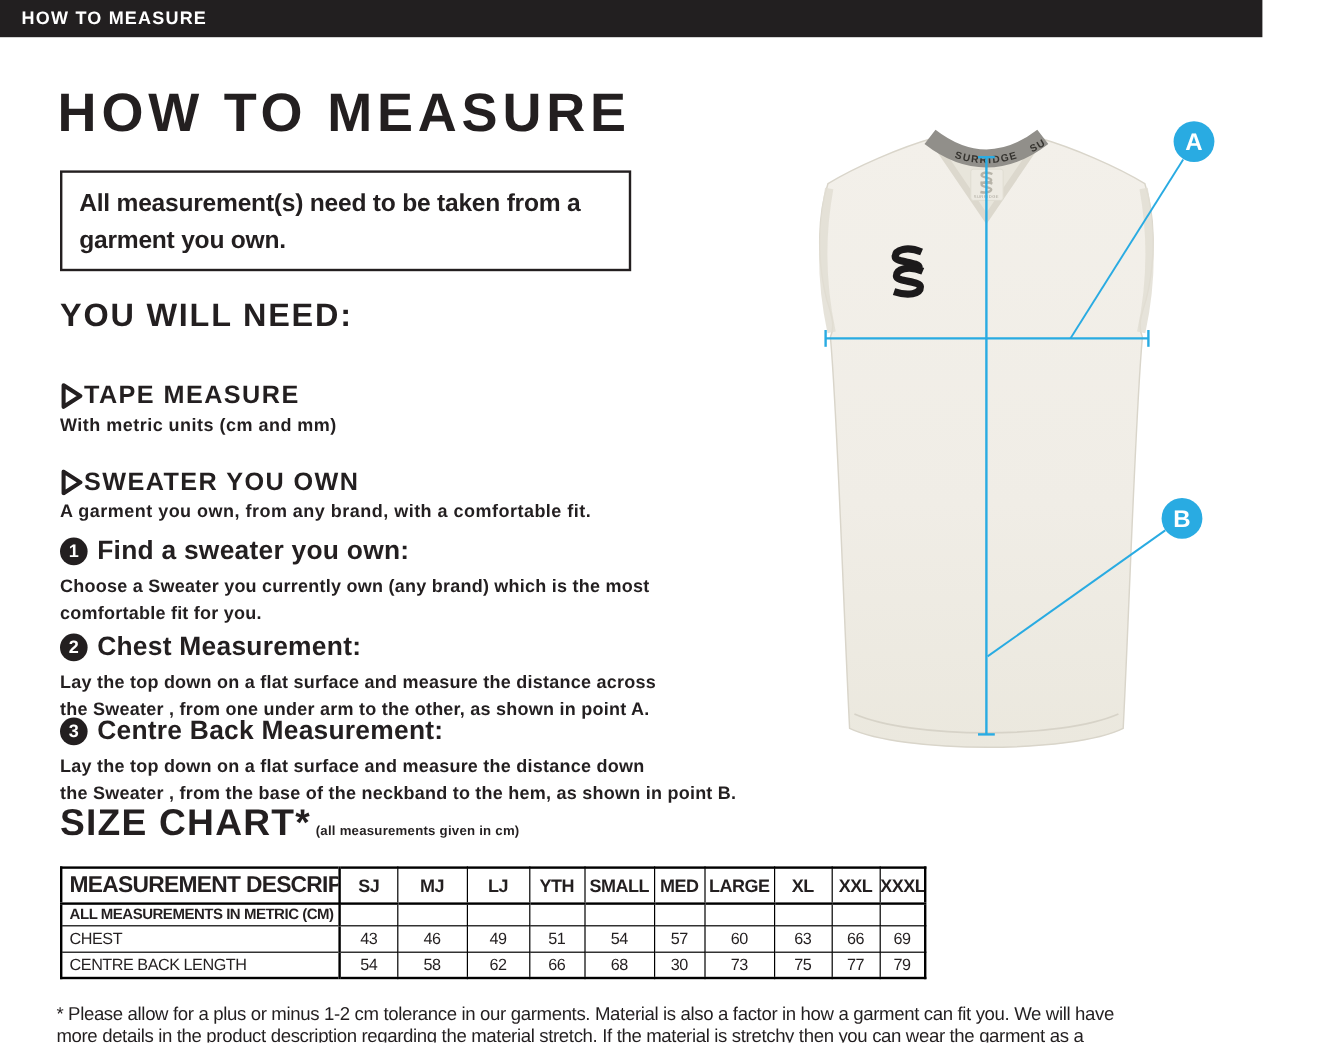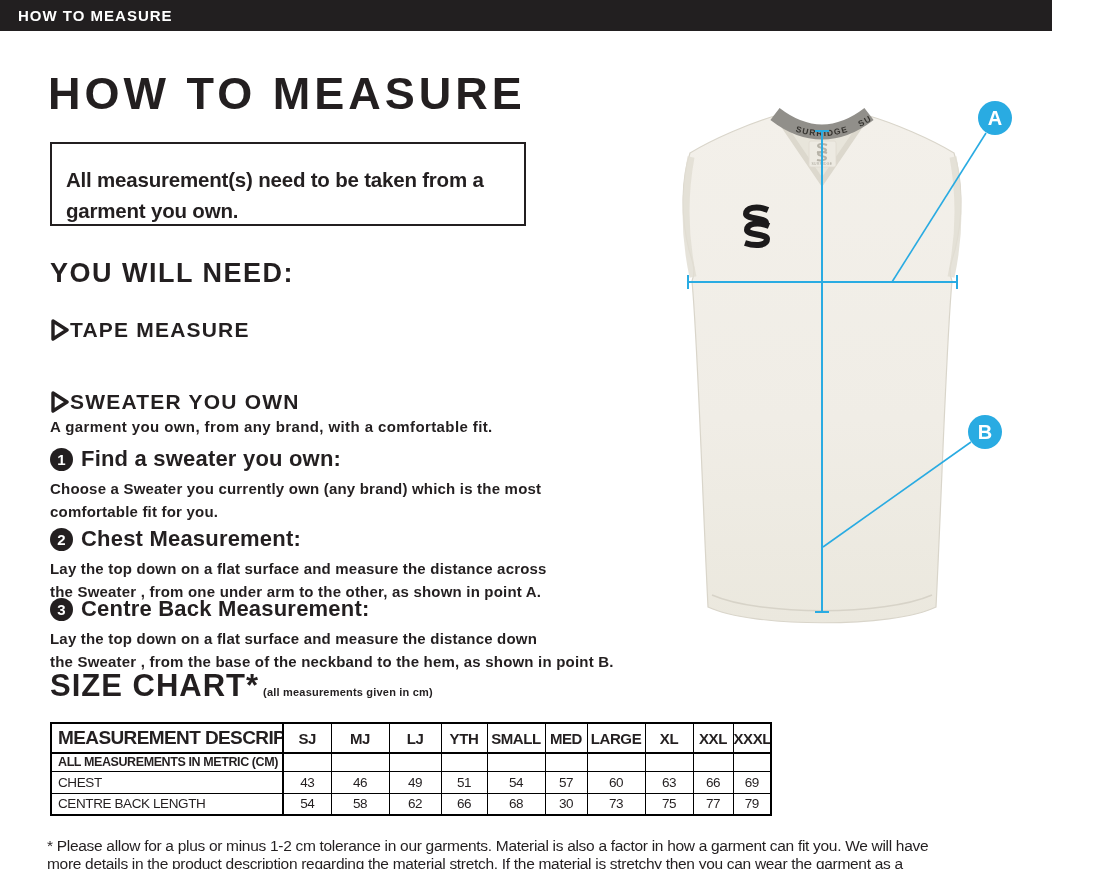--- a/index.html
+++ b/index.html
@@ -21,27 +21,27 @@
   .brandmark { position:absolute; right:14px; top:1px; width:52px; text-align:center; }
   .brandmark svg { display:block; margin:0 auto; }
   .brandmark-text { display:block; font-size:6.5px; font-weight:bold; letter-spacing:0.8px; color:#fff; margin-top:-1px; }
   
   .h1 {
     position:absolute; left:48px; top:68px;
     font-size:45px; font-weight:bold; letter-spacing:4px;
   }
   .notice-box {
     position:absolute; left:50px; top:142px; width:476px; height:84px;
-    border:2px solid #231f20; padding:20px 14px;
+    border:2px solid #231f20; padding:10px 14px;
   }
   .notice {
     font-size:20.5px; font-weight:bold; line-height:1.52; white-space:pre-line; letter-spacing:-0.2px;
   }
   .h2 {
-    position:absolute; left:50px; top:258px;
+    position:absolute; left:50px; top:248px;
     font-size:27px; font-weight:bold; letter-spacing:1.5px;
   }
   .need-item { position:absolute; left:50px; }
   .need-item.first  { top:318px; }
   .need-item.second { top:390px; }
   .need-title-row { display:flex; align-items:center; }
   .need-title { font-size:21px; font-weight:bold; letter-spacing:1.2px; }
   .need-desc { font-size:15px; font-weight:bold; letter-spacing:0.4px; margin-top:4px; }
   .step { position:absolute; left:50px; }
   .step.s1 { top:446px; }
@@ -111,20 +111,21 @@
 
   <h2 class="h2">YOU WILL NEED:</h2>
 
   <div class="need-item first">
     <div class="need-title-row">
       <svg width="20" height="22" viewBox="0 0 20 22">
         <polygon points="3,2 17,11 3,20" fill="none" stroke="#231f20" stroke-width="3.4" stroke-linejoin="round"></polygon>
       </svg>
       <span class="need-title">TAPE MEASURE</span>
     </div>
+    <div class="need-desc">With metric units (cm and mm)</div>
   </div>
 
   <div class="need-item second">
     <div class="need-title-row">
       <svg width="20" height="22" viewBox="0 0 20 22">
         <polygon points="3,2 17,11 3,20" fill="none" stroke="#231f20" stroke-width="3.4" stroke-linejoin="round"></polygon>
       </svg>
       <span class="need-title">SWEATER YOU OWN</span>
     </div>
     <div class="need-desc">A garment you own, from any brand, with a comfortable fit.</div>

